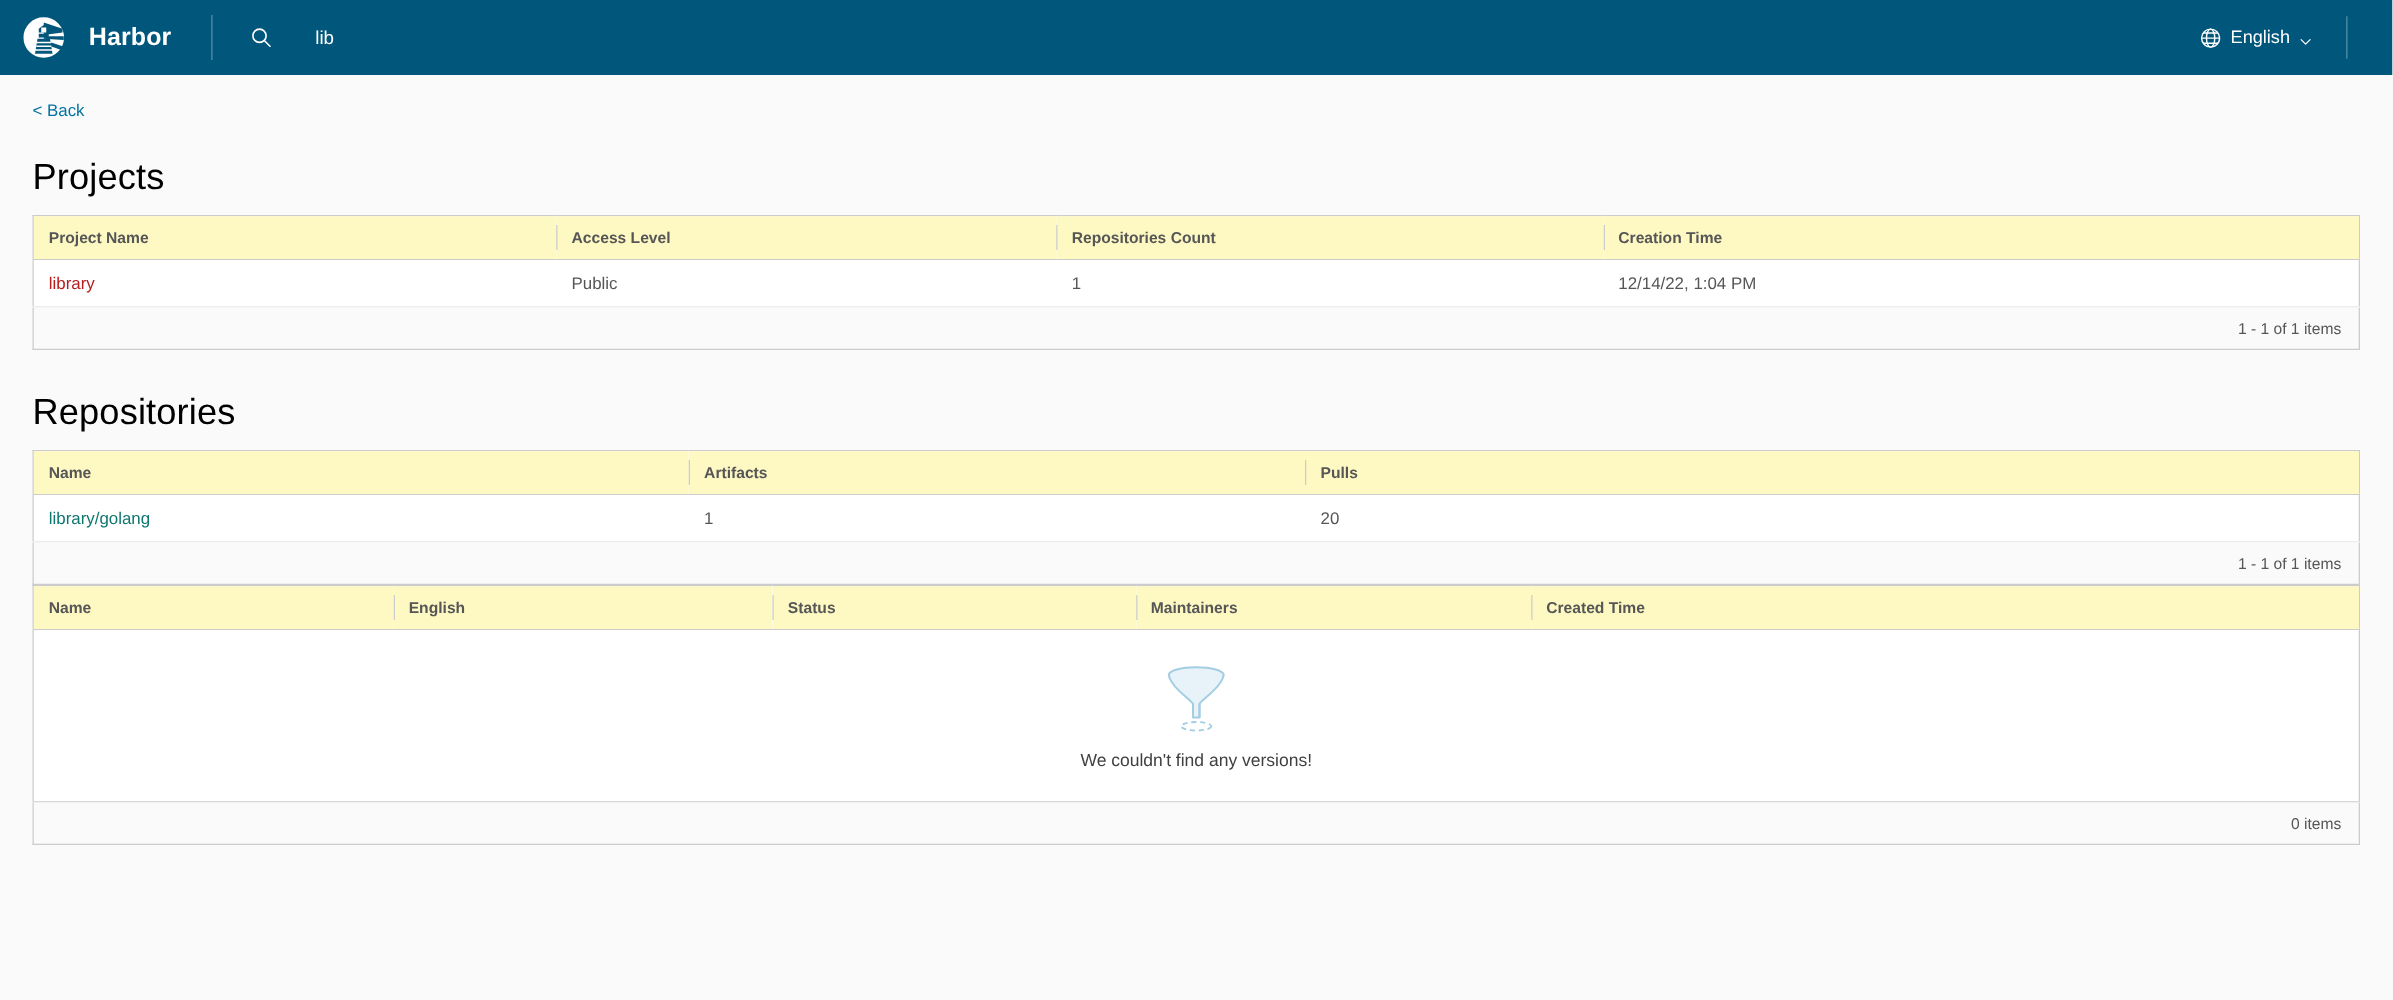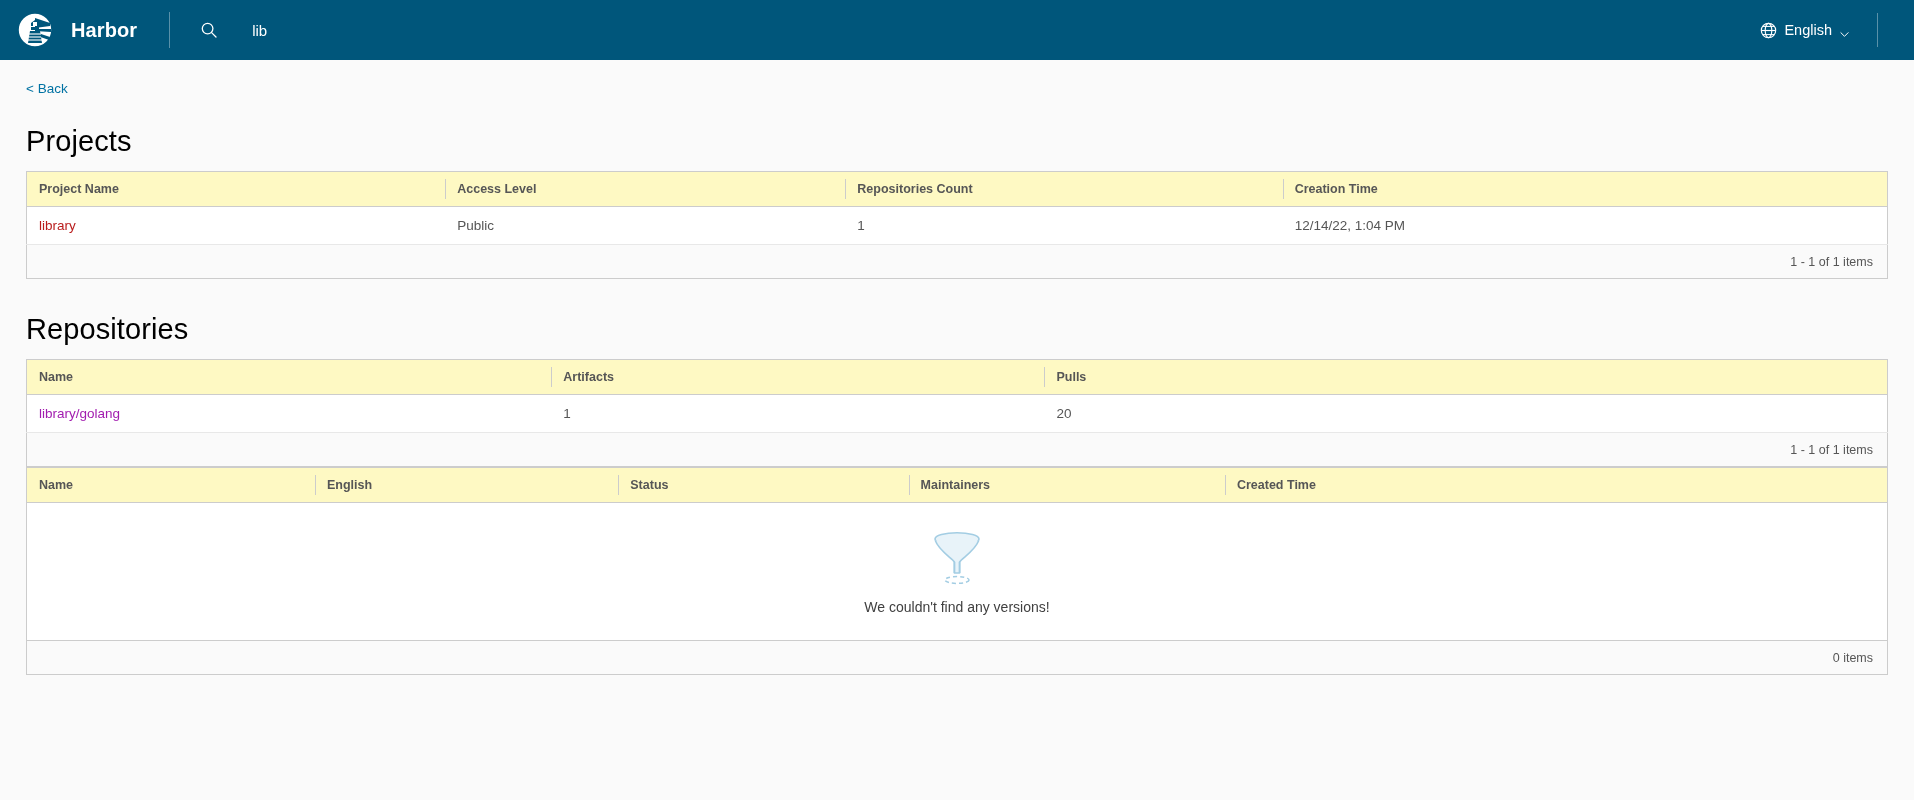--- a/index.html
+++ b/index.html
@@ -144,21 +144,21 @@
     white-space: nowrap;
     overflow: hidden;
     text-overflow: ellipsis;
   }
   td a.visited-link {
     color: #b91c1c;
     text-decoration: none;
     cursor: pointer;
   }
   td a.row-link {
-    color: #a21caf;
+    color: #0f766e;
     text-decoration: none;
     cursor: pointer;
   }
   .dg-footer {
     border: 1px solid #cccccc;
     border-top: none;
     background: #fafafa;
     height: 34px;
     display: flex;
     align-items: center;

